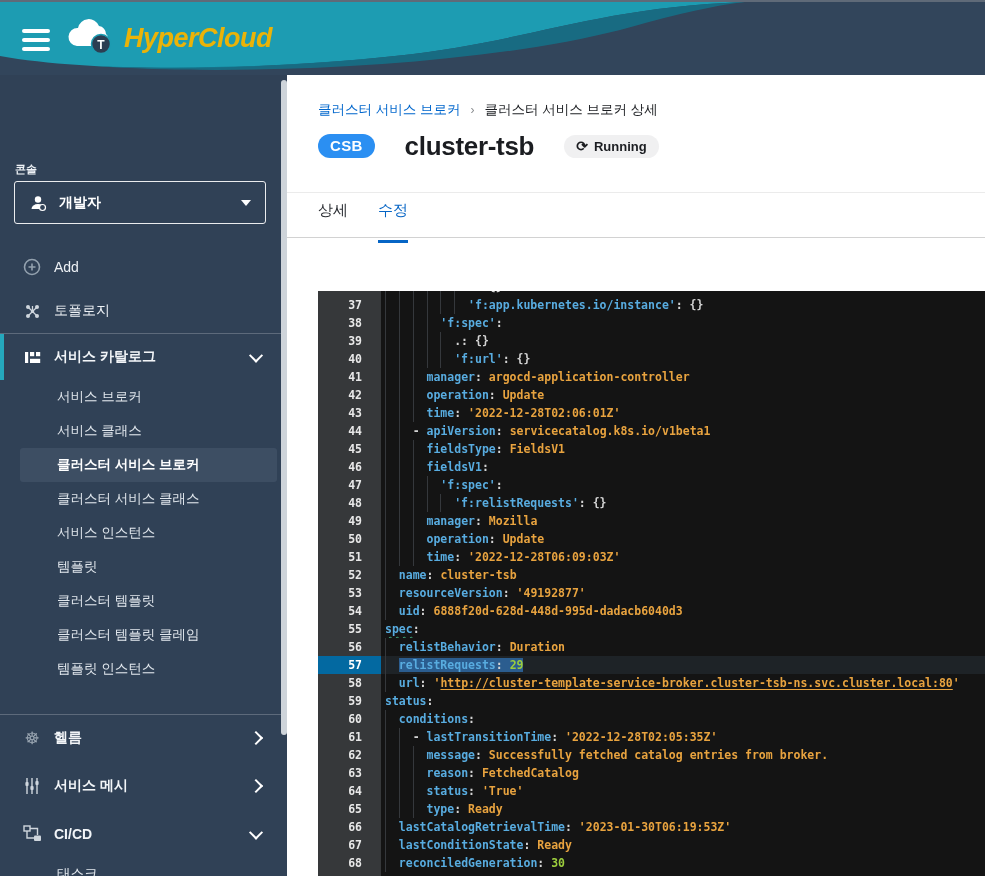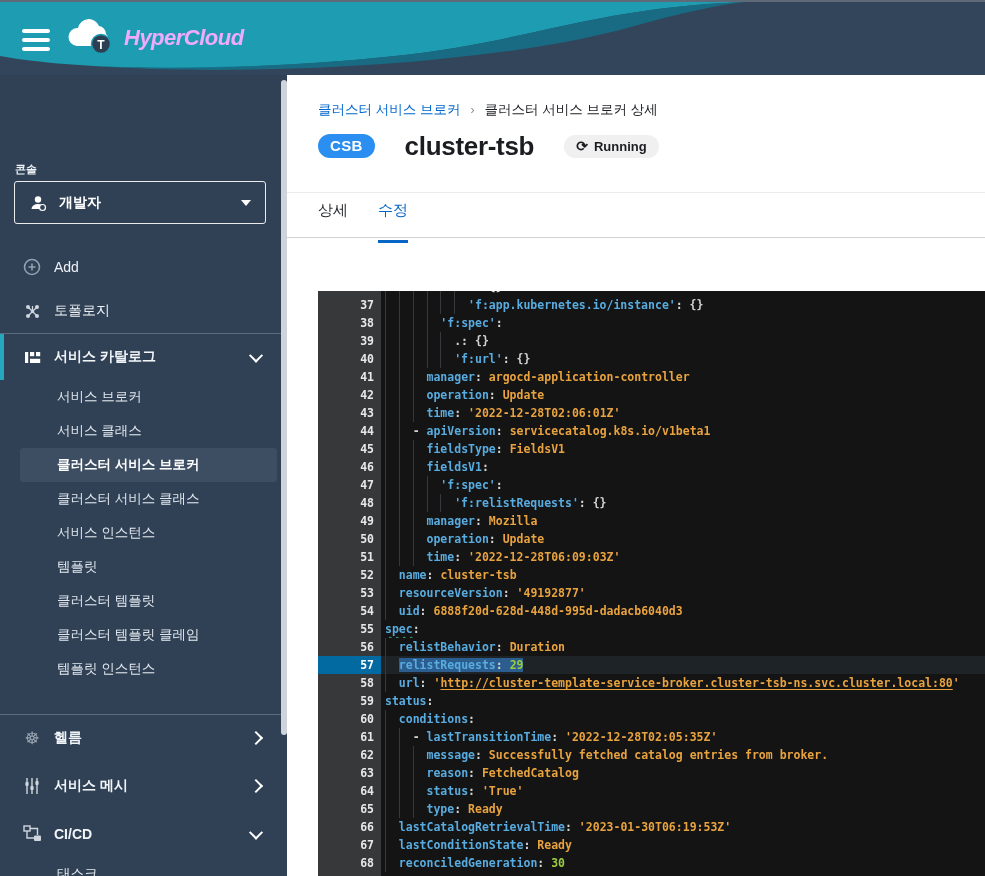--- a/index.html
+++ b/index.html
@@ -5,21 +5,21 @@
   html,body{margin:0;padding:0;background:#fff;}
   .app{position:relative;width:985px;height:876px;overflow:hidden;
        font-family:"Liberation Sans",sans-serif;-webkit-font-smoothing:antialiased;}
 
   
   .header{position:absolute;left:0;top:0;width:985px;height:75px;background:#32455b;border-top:2px solid #5f6a78;box-sizing:border-box;overflow:hidden;}
   .header svg.bgwave{position:absolute;left:0;top:0;}
   .hamburger{position:absolute;left:22px;top:27px;width:28px;height:22px;display:flex;flex-direction:column;justify-content:space-between;cursor:pointer;z-index:3;}
   .hamburger i{display:block;height:4px;border-radius:2px;background:#fff;}
   .logo{position:absolute;left:64px;top:16px;display:flex;align-items:center;gap:8px;z-index:3;}
-  .brand{color:#f0abfc;font-size:22px;font-weight:bold;font-style:italic;letter-spacing:-0.5px;}
+  .brand{color:#eab308;font-size:27px;font-weight:bold;font-style:italic;letter-spacing:-0.5px;}
 
   
   .sidebar{position:absolute;left:0;top:75px;width:287px;height:801px;background:#304156;color:#e9eef4;overflow:hidden;}
   .console-label{position:absolute;left:15px;top:87px;font-size:11px;font-weight:bold;color:#eef2f6;}
   .perspective{position:absolute;left:14px;top:106px;width:252px;height:43px;border:1px solid rgba(255,255,255,.9);border-radius:3px;box-sizing:border-box;display:flex;align-items:center;padding:0 14px;gap:12px;cursor:pointer;}
   .perspective .plabel{font-size:14px;font-weight:bold;color:#fff;flex:1;}
   .caret-down{width:0;height:0;border-left:5px solid transparent;border-right:5px solid transparent;border-top:6px solid #fff;}
   .navrow{position:absolute;left:0;width:287px;height:44px;display:flex;align-items:center;cursor:pointer;}
   .navrow .nicon{width:20px;margin-left:22px;display:flex;justify-content:center;}
   .navrow .nlabel{margin-left:12px;font-size:14px;color:#edf1f5;}
@@ -52,21 +52,21 @@
   .tabs{position:absolute;left:31px;top:126px;display:flex;gap:30px;}
   .tab{font-size:15px;color:#2b2e33;padding-bottom:20px;cursor:pointer;border-bottom:3px solid transparent;}
   .tab.active{color:#0665c5;border-bottom-color:#0665c5;}
   .tabs-divider{position:absolute;left:0;right:0;top:162px;border-bottom:1px solid #d2d2d2;}
 
   
   .editor{position:absolute;left:31px;top:216px;right:0;bottom:0;background:#141414;overflow:hidden;}
   .gutter-bg{position:absolute;left:0;top:0;bottom:0;width:63px;background:#36383a;}
   .lines{position:absolute;left:0;top:-13px;right:0;}
   .cline{display:flex;height:18px;line-height:18px;font-family:"DejaVu Sans Mono",monospace;font-size:11.5px;font-weight:600;}
-  .ln{flex:none;width:63px;box-sizing:border-box;text-align:right;padding-right:7px;color:#e8e8e8;}
+  .ln{flex:none;width:63px;box-sizing:border-box;text-align:right;padding-right:19px;color:#e8e8e8;}
   .ctext{flex:1;white-space:pre;padding-left:4px;color:#d4d4d4;overflow:hidden;}
   .cline.active .ln{background:#0369a1;color:#fff;}
   .cline.active .ctext{background:#1e2327;}
   .tk-k{color:#58ace0;}
   .tk-v{color:#e8a33f;}
   .tk-n{color:#9ccd3d;}
   .tk-p{color:#d4d4d4;}
   .tk-u{color:#e8a33f;text-decoration:underline;text-underline-offset:2px;}
   .tk-kw{color:#58ace0;text-decoration:underline wavy #3fae7e;text-decoration-thickness:1px;text-underline-offset:3px;}
   .tk-ind{display:inline-block;height:18px;vertical-align:top;background:repeating-linear-gradient(to right,#35383c 0 1px,transparent 1px 13.84px);}

